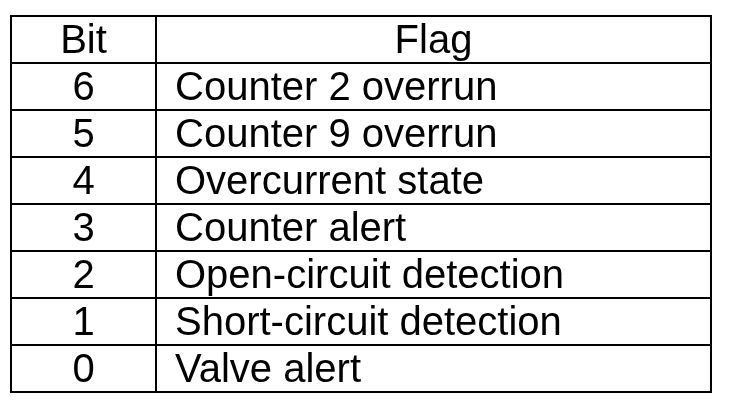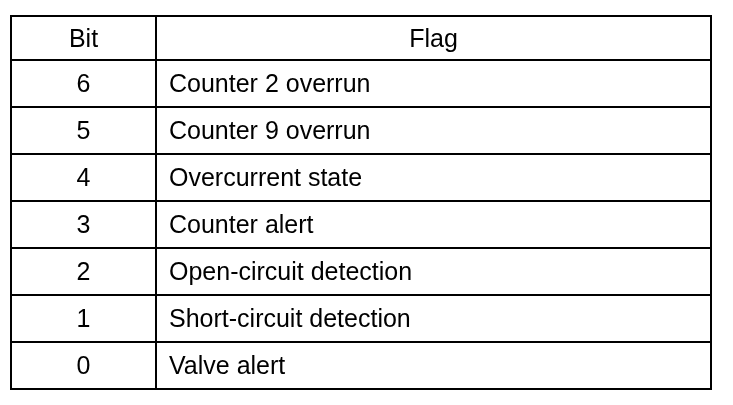--- a/index.html
+++ b/index.html
@@ -14,21 +14,21 @@
     font-family: "Liberation Sans", sans-serif;
     color: #000000;
   }
   .bit-flag-table {
     position: absolute;
     left: 10px;
     top: 15px;
     width: 700px;
     border-collapse: collapse;
     table-layout: fixed;
-    font-size: 25px;
+    font-size: 40px;
     color: #000000;
   }
   .bit-flag-table th,
   .bit-flag-table td {
     border: 2.5px solid #000000;
     padding: 0;
     vertical-align: middle;
     white-space: nowrap;
     overflow: hidden;
   }
@@ -38,21 +38,21 @@
   .col-flag { width: 555px; }
   th.header-cell {
     font-weight: normal;
     text-align: center;
   }
   td.bit-cell {
     text-align: center;
   }
   td.flag-cell {
     text-align: left;
-    padding-left: 12px;
+    padding-left: 18px;
   }
 </style>
 </head>
 <body>
 
 <table class="bit-flag-table">
   <colgroup>
     <col class="col-bit">
     <col class="col-flag">
   </colgroup>

